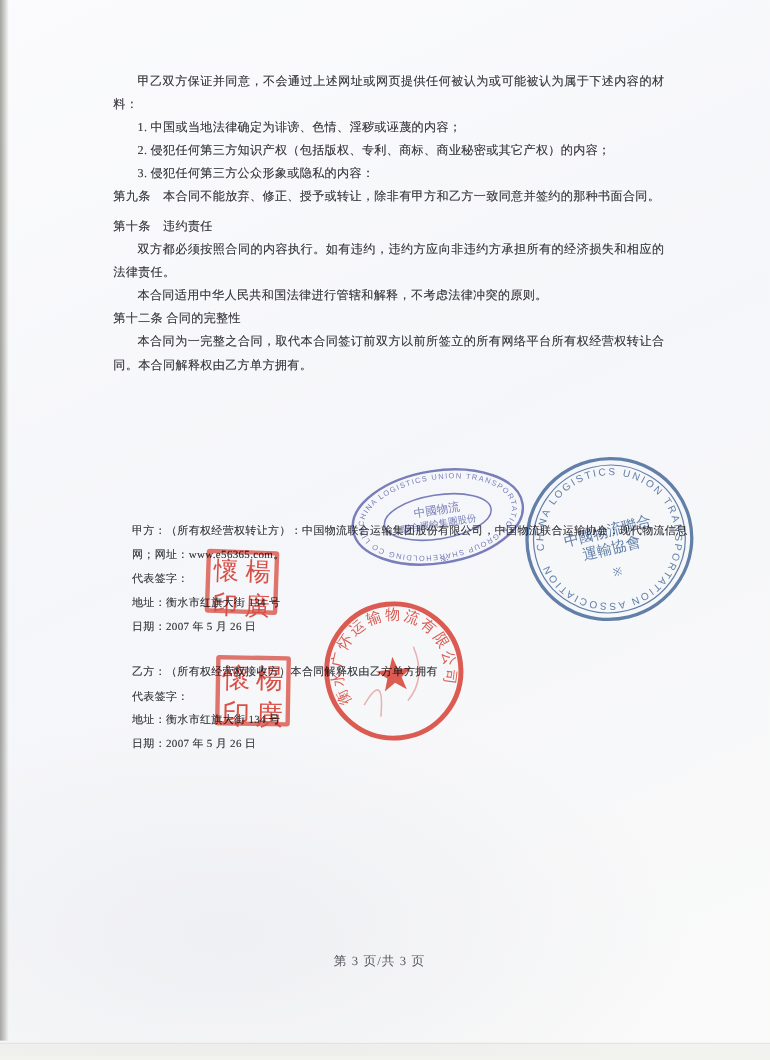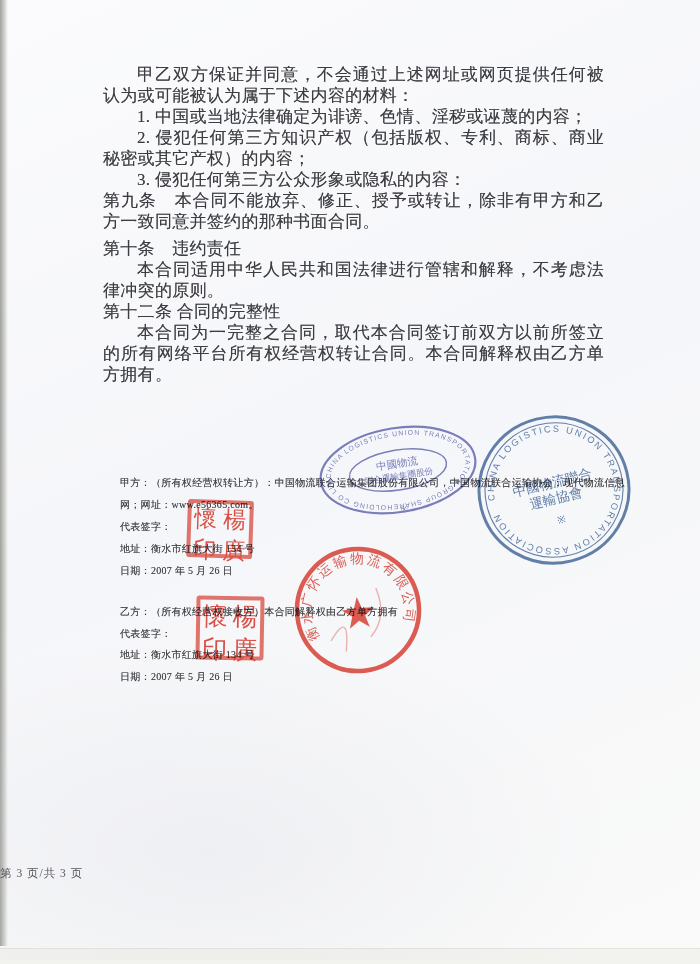--- a/index.html
+++ b/index.html
@@ -20,38 +20,38 @@
     position:absolute;left:0;top:948px;width:700px;height:16px;
     background:#f2f2ef;border-top:1px solid #e3e3de;
   }
   .crease{
     position:absolute;left:0;top:600px;width:700px;height:360px;
     background:radial-gradient(ellipse at 30% 70%,rgba(210,213,222,.25),rgba(255,255,255,0) 60%);
     pointer-events:none;
   }
   .body-text{
     position:absolute;left:103px;top:64px;width:501px;
-    font-size:17px;line-height:21px;letter-spacing:.3px;
+    font-size:11px;line-height:21px;letter-spacing:.3px;
     text-align:justify;
   }
   .body-text p{margin:0;text-shadow:0 0 .4px rgba(60,61,66,.55);}
   .ind{text-indent:2em;}
   .gap1{margin-top:13px !important;}
   .gap2{margin-top:6px !important;}
   .party{
     position:absolute;left:120px;width:505px;
     font-size:10px;line-height:22px;letter-spacing:.3px;
     text-align:justify;
   }
   .party p{margin:0;text-shadow:0 0 .4px rgba(60,61,66,.55);}
   .party-a{top:472px;}
   .party-b{top:601px;line-height:21.5px;}
   .footer{
     position:absolute;left:0;top:866px;width:690px;
-    text-align:left;font-size:11.5px;color:#55565c;letter-spacing:1px;
+    text-align:center;font-size:11.5px;color:#55565c;letter-spacing:1px;
   }
   
   .stamp{position:absolute;mix-blend-mode:multiply;}
   .stamp-oval{left:314px;top:422px;transform:rotate(-9deg);opacity:.8;}
   .stamp-assoc{left:474px;top:411px;transform:rotate(-14deg);opacity:.85;}
   .stamp-red{left:288px;top:540px;transform:rotate(-6deg);opacity:.85;}
   .seal{
     position:absolute;display:grid;grid-template-columns:1fr 1fr;
     border:4px solid rgba(222,62,50,.8);border-radius:3px;
     mix-blend-mode:multiply;opacity:.88;
@@ -73,20 +73,21 @@
   <div class="bottom-edge"></div>
   <div class="crease"></div>
 
   <div class="body-text">
     <p class="ind">甲乙双方保证并同意，不会通过上述网址或网页提供任何被认为或可能被认为属于下述内容的材料：</p>
     <p class="ind">1. 中国或当地法律确定为诽谤、色情、淫秽或诬蔑的内容；</p>
     <p class="ind">2. 侵犯任何第三方知识产权（包括版权、专利、商标、商业秘密或其它产权）的内容；</p>
     <p class="ind">3. 侵犯任何第三方公众形象或隐私的内容：</p>
     <p>第九条　本合同不能放弃、修正、授予或转让，除非有甲方和乙方一致同意并签约的那种书面合同。</p>
     <p class="gap2">第十条　违约责任</p>
+    <p class="ind">双方都必须按照合同的内容执行。如有违约，违约方应向非违约方承担所有的经济损失和相应的法律责任。</p>
     <p class="ind">本合同适用中华人民共和国法律进行管辖和解释，不考虑法律冲突的原则。</p>
     <p>第十二条 合同的完整性</p>
     <p class="ind">本合同为一完整之合同，取代本合同签订前双方以前所签立的所有网络平台所有权经营权转让合同。本合同解释权由乙方单方拥有。</p>
   </div>
 
   <div class="party party-a">
     <p>甲方：（所有权经营权转让方）：中国物流联合运输集团股份有限公司，中国物流联合运输协会：现代物流信息网；网址：www.e56365.com。</p>
     <p>代表签字：</p>
     <p>地址：衡水市红旗大街 134 号</p>
     <p>日期：2007 年 5 月 26 日</p>

